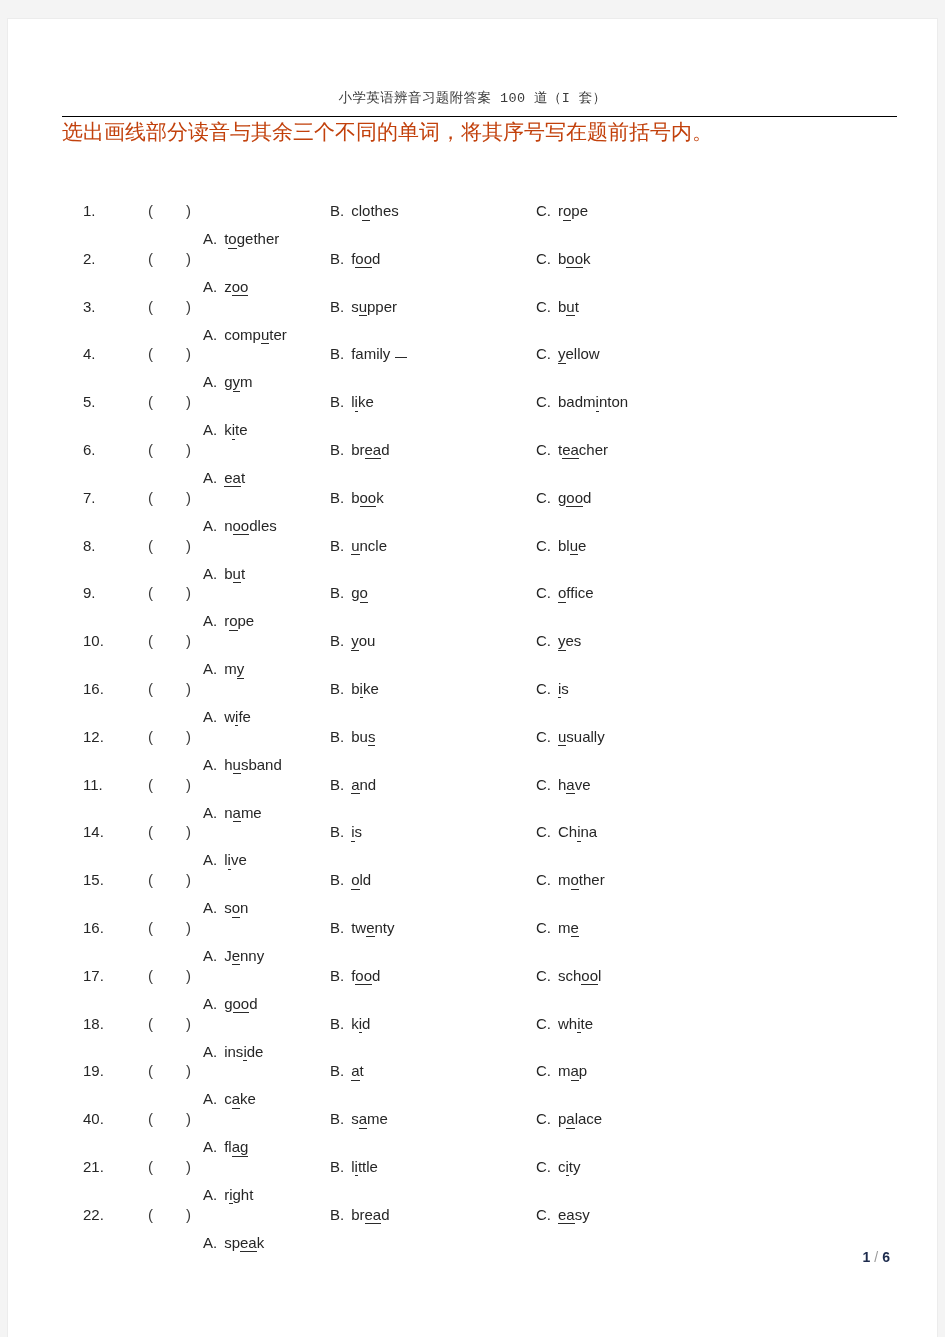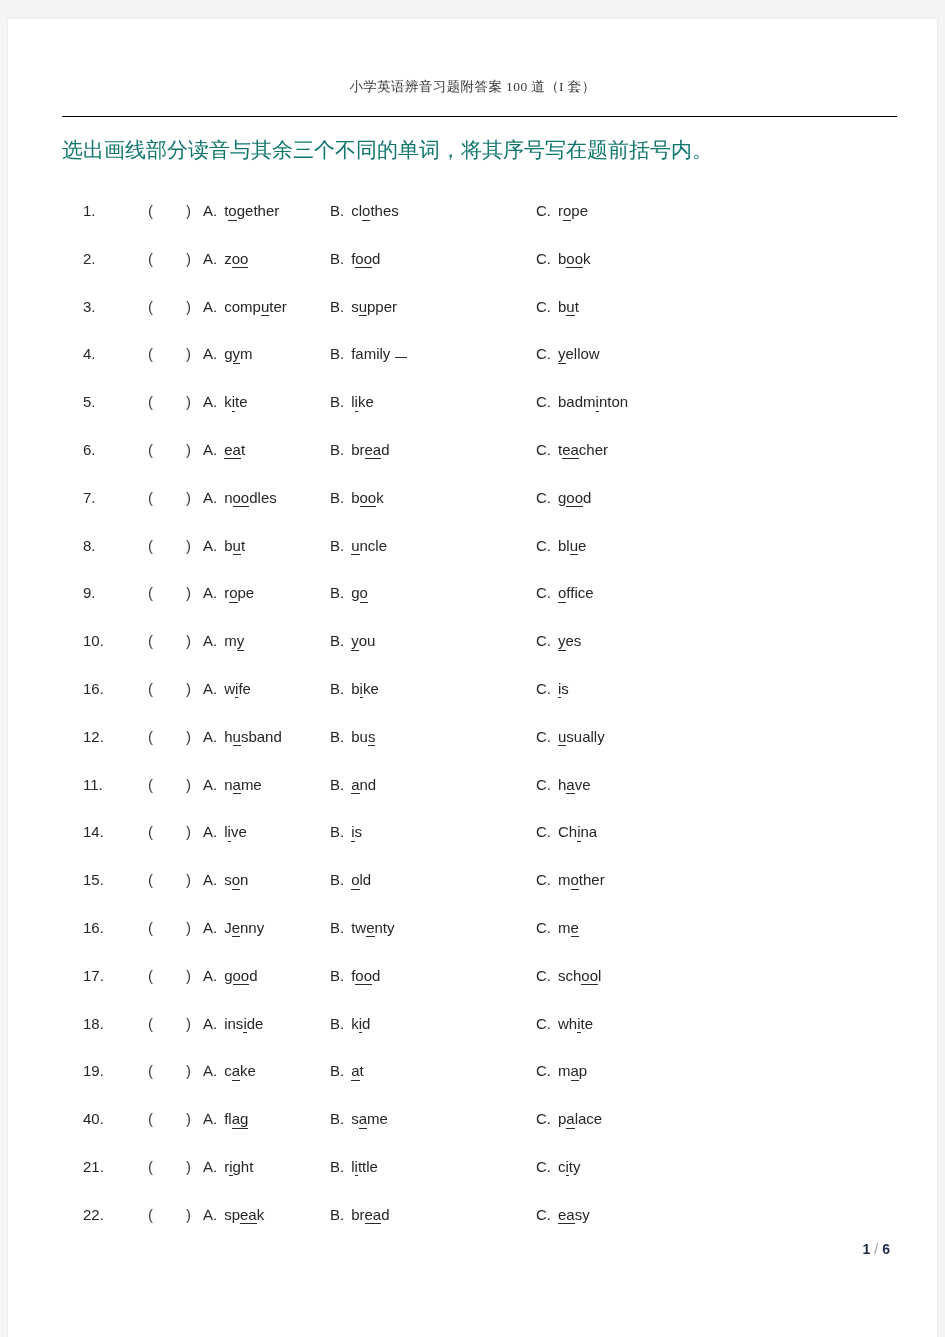--- a/index.html
+++ b/index.html
@@ -28,49 +28,49 @@
     width: 929px;
     height: 1318px;
     background: #ffffff;
     box-shadow: 0 0 0 1px #ececec;
   }
 
   
   .doc-header {
     position: absolute;
     left: 0;
-    top: 59px;
+    top: 70px;
     width: 929px;
     text-align: center;
-    font-family: Liberation Serif, serif;
+    font-family: Liberation Mono, monospace;
     font-size: 13.5px;
     color: #3a3a3a;
     letter-spacing: 0.4px;
     white-space: nowrap;
   }
 
   .header-rule {
     position: absolute;
     left: 54px;
     top: 97px;
     width: 835px;
     height: 0;
     border-top: 1.6px solid #000000;
   }
 
   
   .instruction {
     position: absolute;
     left: 54px;
-    top: 116px;
+    top: 98px;
     width: 850px;
     font-family: "Liberation Sans", "DejaVu Sans", sans-serif;
     font-size: 21px;
     line-height: 30px;
-    color: #0f766e;
+    color: #c2410c;
     white-space: nowrap;
   }
 
   
   .questions {
     position: absolute;
     left: 0;
     top: 172px;
     width: 929px;
   }
@@ -98,21 +98,21 @@
     top: 11px;
     color: #3c3c3c;
     letter-spacing: 0;
   }
   .q-bracket .gap { display: inline-block; width: 33px; }
 
   .opt {
     position: absolute;
     top: 11px;
   }
-  .opt-a { left: 195px; }
+  .opt-a { left: 195px; margin-top: 28px; }
   .opt-b { left: 322px; }
   .opt-c { left: 528px; }
 
   .opt-letter {
     margin-right: 7px;
   }
 
   
   u.seg {
     text-decoration: none;
@@ -126,21 +126,21 @@
     width: 12px;
     border-bottom: 1.2px solid #2b2b2b;
     margin-left: 5px;
     vertical-align: 1px;
   }
 
   
   .page-footer {
     position: absolute;
     right: 46px;
-    bottom: 80px;
+    bottom: 72px;
     font-family: "Liberation Sans", "DejaVu Sans", sans-serif;
     font-size: 14px;
     font-weight: bold;
     color: #1d2b4d;
     letter-spacing: 1px;
   }
   .page-footer .sep {
     color: #9a9a9a;
     font-weight: normal;
     margin: 0 3px;

